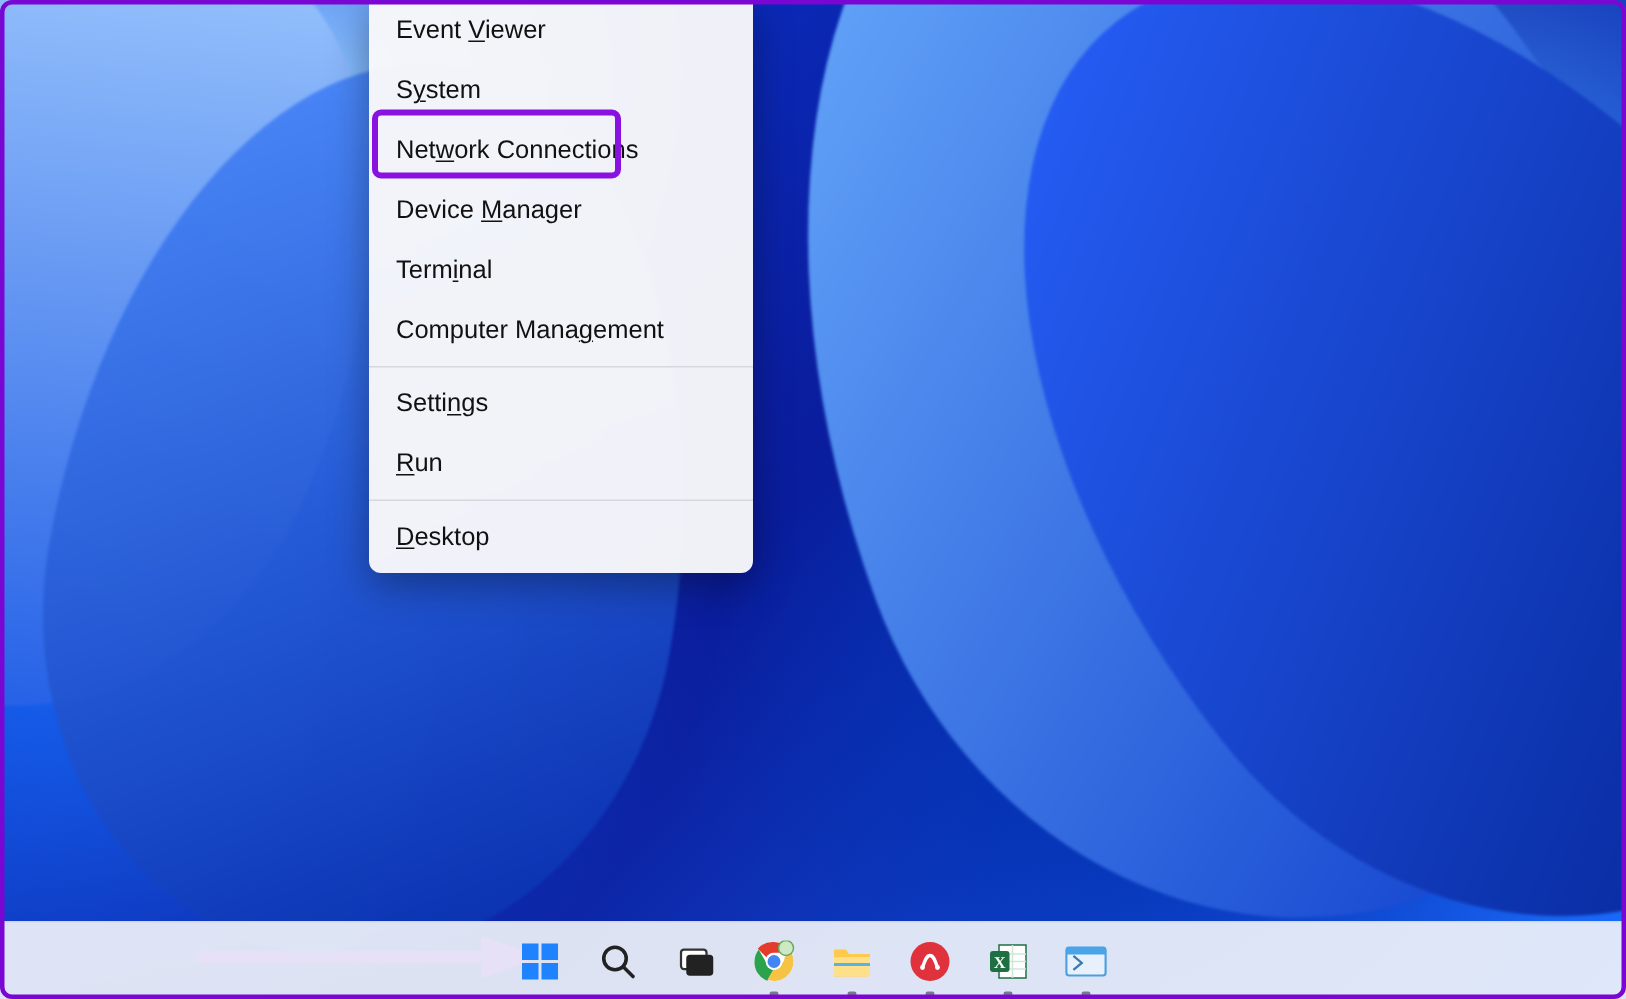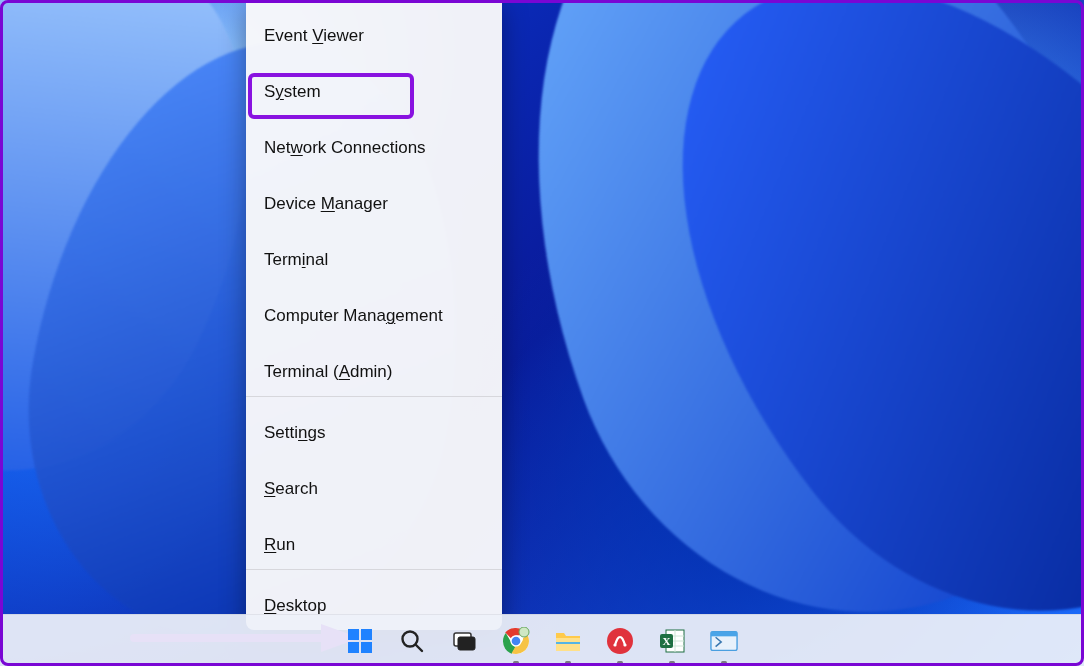--- a/index.html
+++ b/index.html
@@ -41,21 +41,20 @@
     box-shadow:0 8px 26px rgba(0,0,0,.35);
     padding-top:0; padding-bottom:4px;
     overflow:hidden;
   }
   .item{
     padding:8px 18px;
     font-size:17px; line-height:24px;
     color:#111; cursor:pointer;
     position:relative;
     white-space:nowrap;
-    margin-top:16px;
   }
   .item.fly::after{
     content:"›"; position:absolute; right:14px; top:7px; font-size:18px; color:#666;
   }
   .sep{height:1px;background:#d7d7dc;margin:4px 0;}
   .hl{
     position:absolute; border:4px solid #8912e0; border-radius:6px;
   }
   .hl.menu-hl{left:248px; top:73px; width:166px; height:46px;}
   
@@ -92,24 +91,22 @@
   <div class="petal p2"></div>
 </div>
 
 <div class="menu" id="context-menu">
     <div class="item">Event <u>V</u>iewer</div>
     <div class="item">S<u>y</u>stem</div>
     <div class="item">Net<u>w</u>ork Connections</div>
     <div class="item">Device <u>M</u>anager</div>
     <div class="item">Term<u>i</u>nal</div>
     <div class="item">Computer Mana<u>g</u>ement</div>
-    <div class="item">Terminal (<u>A</u>dmin)</div>
     <div class="sep"></div>
     <div class="item">Setti<u>n</u>gs</div>
-    <div class="item"><u>S</u>earch</div>
     <div class="item"><u>R</u>un</div>
     <div class="sep"></div>
     <div class="item"><u>D</u>esktop</div>
   </div>
 
 <div class="hl menu-hl"></div>
 
 <svg class="arrow" viewBox="0 0 234 40">
   <line x1="8" y1="20" x2="195" y2="20"></line>
   <polygon points="195,6 234,20 195,34"></polygon>

